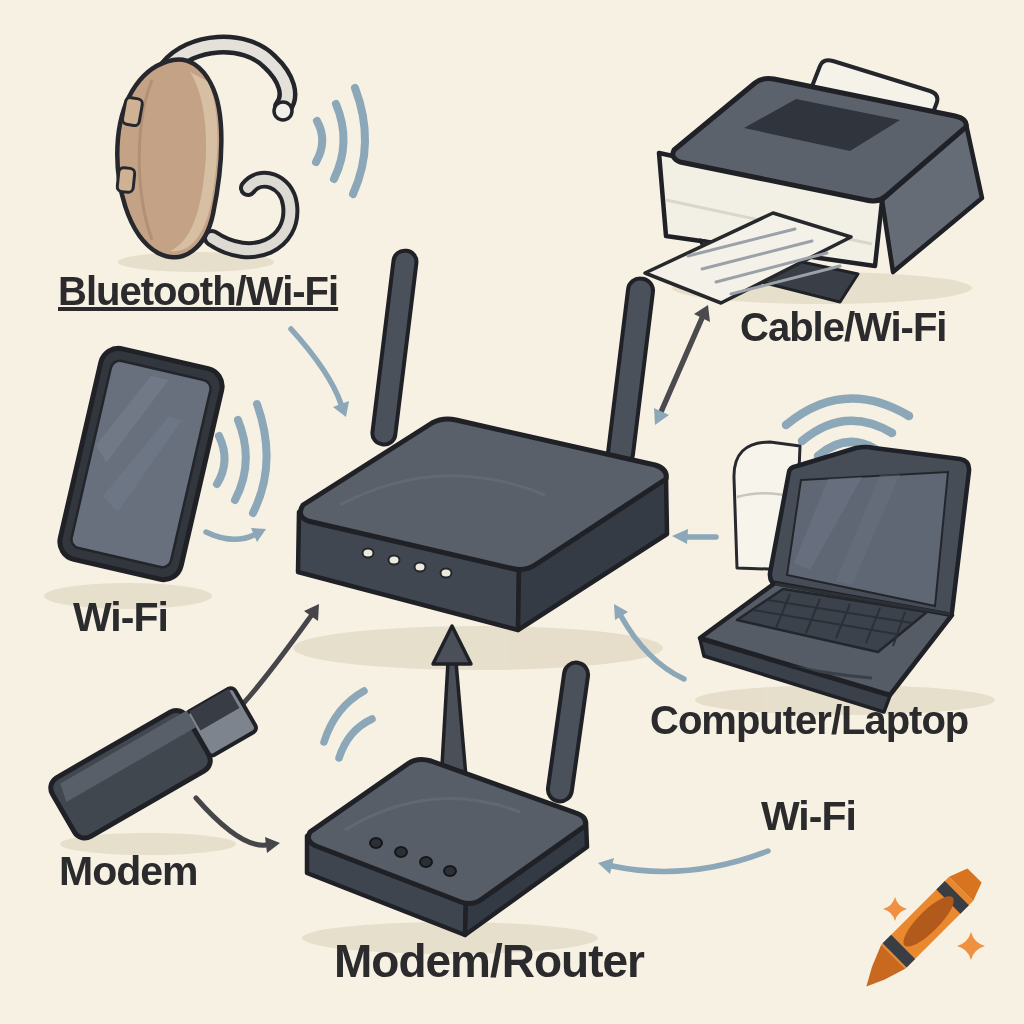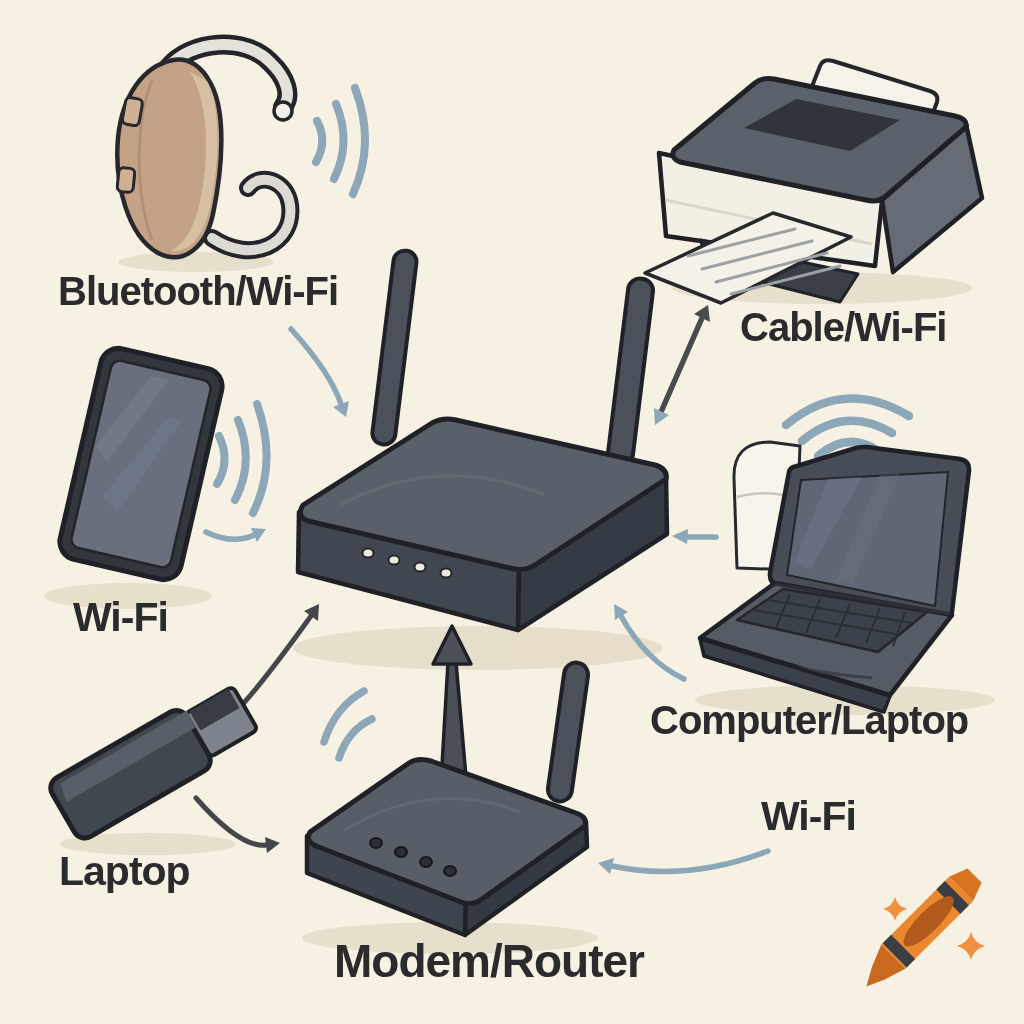--- a/index.html
+++ b/index.html
@@ -12,21 +12,21 @@
   }
   .art{position:absolute;left:0;top:0;width:1024px;height:1024px;}
   .lbl{
     position:absolute;
     font-weight:700;
     color:#2b2b2d;
     letter-spacing:-1px;
     white-space:nowrap;
     line-height:1;
   }
-  .lbl-bluetooth{left:58px;top:271px;font-size:40px;}
+  .lbl-bluetooth{left:58px;top:271px;font-size:40px;text-decoration:underline;}
   .lbl-wifi-left{left:73px;top:597px;font-size:41px;}
   .lbl-cable-wifi{left:740px;top:307px;font-size:40px;text-align:center;}
   .lbl-computer{left:650px;top:700px;font-size:40px;}
   .lbl-cable{left:59px;top:851px;font-size:41px;}
   .lbl-modem{left:303px;top:938px;font-size:46px;margin-left:31px;}
   .lbl-wifi-bottom{left:761px;top:796px;font-size:41px;}
 </style>
 </head>
 <body>
 
@@ -217,17 +217,17 @@
     <path d="M 895,897 Q 897.5,906.5 907,909 Q 897.5,911.5 895,921 Q 892.5,911.5 883,909 Q 892.5,906.5 895,897 Z" fill="#ef9140"></path>
     <path d="M 971,932 Q 974,943 985,946 Q 974,949 971,960 Q 968,949 957,946 Q 968,943 971,932 Z" fill="#ef9140"></path>
   </g>
 
 </svg>
 
 <div class="lbl lbl-bluetooth">Bluetooth/Wi-Fi</div>
 <div class="lbl lbl-wifi-left">Wi-Fi</div>
 <div class="lbl lbl-cable-wifi">Cable/Wi-Fi</div>
 <div class="lbl lbl-computer">Computer/Laptop</div>
-<div class="lbl lbl-cable">Laptop</div>
+<div class="lbl lbl-cable">Modem</div>
 <div class="lbl lbl-modem">Modem/Router</div>
 <div class="lbl lbl-wifi-bottom">Wi-Fi</div>
 
 </div>
 
 </body></html>

